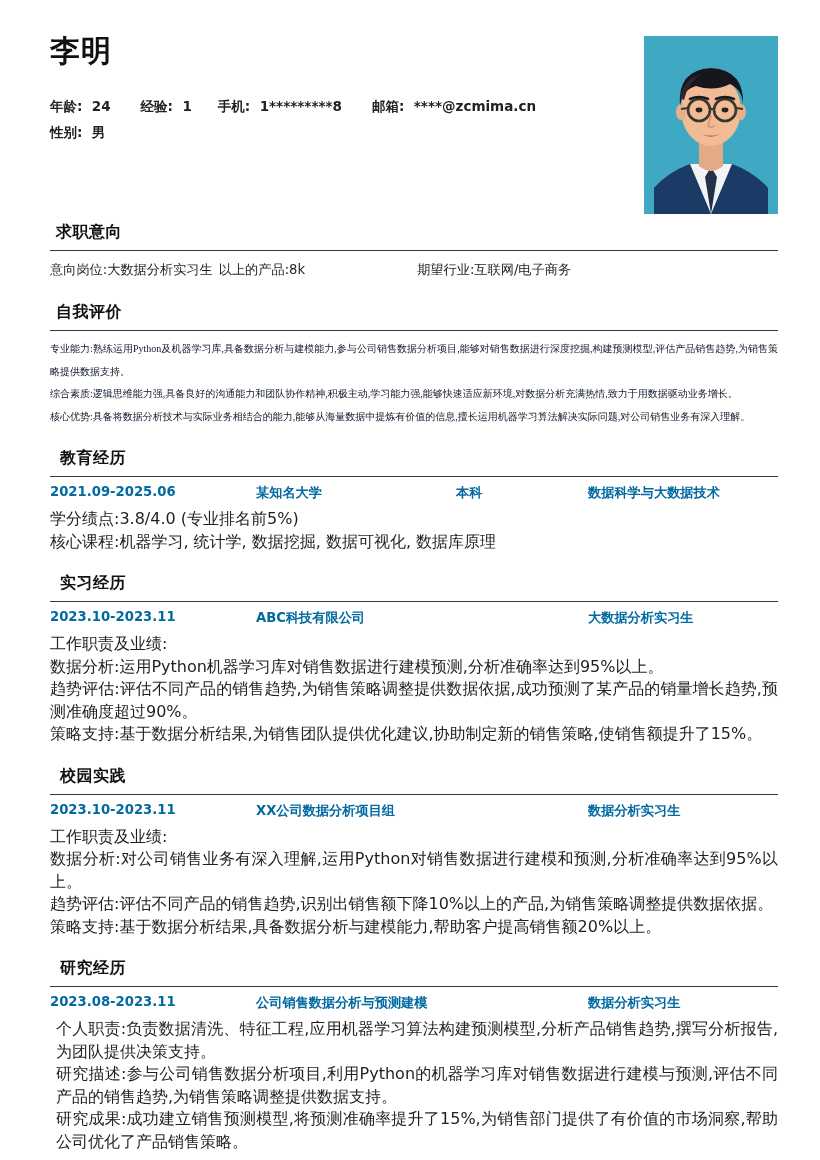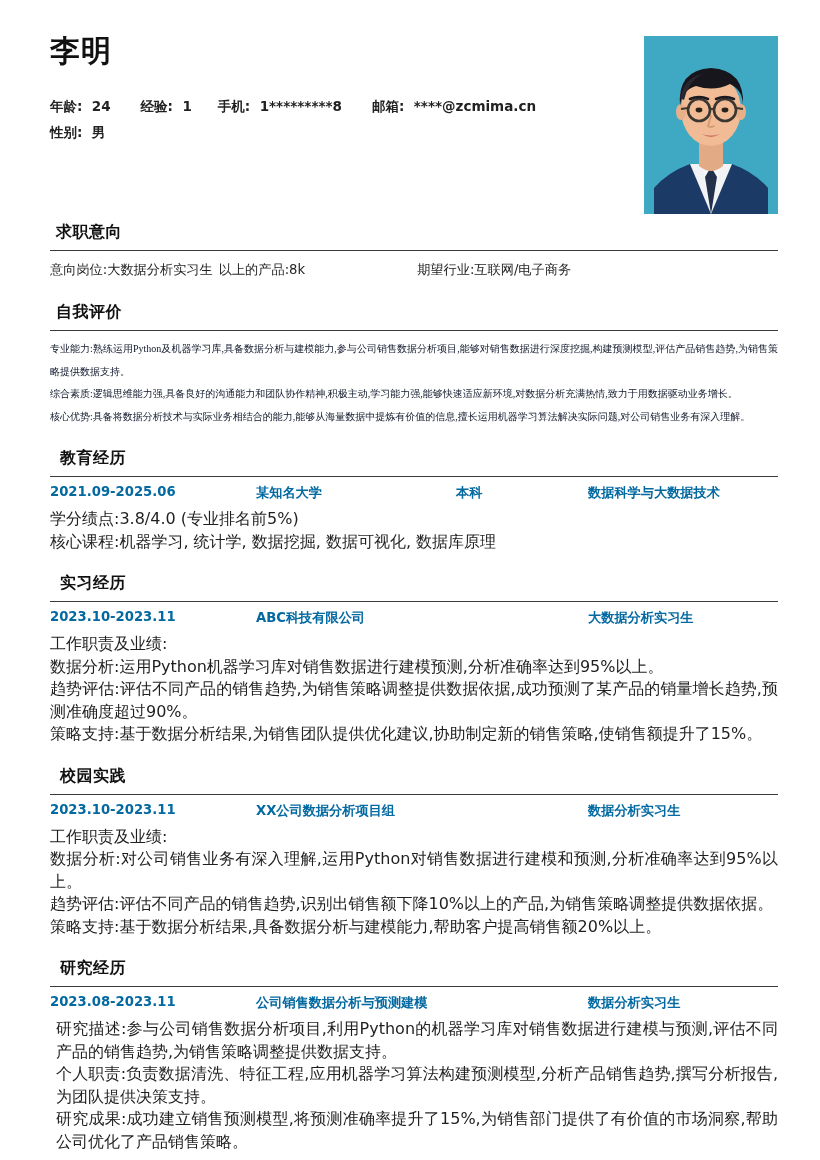--- a/index.html
+++ b/index.html
@@ -262,20 +262,20 @@
   <div class="section sec-research">
     <div class="section-title">研究经历</div>
     <div class="section-rule"></div>
     <div class="entry">
       <div class="entry-meta">
         <span class="m-date">2023.08-2023.11</span>
         <span class="m-org">公司销售数据分析与预测建模</span>
         <span class="m-role">数据分析实习生</span>
       </div>
       <div class="entry-body indent">
+        <p>个人职责:负责数据清洗、特征工程,应用机器学习算法构建预测模型,分析产品销售趋势,撰写分析报告,为团队提供决策支持。</p>
         <p>研究描述:参与公司销售数据分析项目,利用Python的机器学习库对销售数据进行建模与预测,评估不同产品的销售趋势,为销售策略调整提供数据支持。</p>
-        <p>个人职责:负责数据清洗、特征工程,应用机器学习算法构建预测模型,分析产品销售趋势,撰写分析报告,为团队提供决策支持。</p>
         <p>研究成果:成功建立销售预测模型,将预测准确率提升了15%,为销售部门提供了有价值的市场洞察,帮助公司优化了产品销售策略。</p>
       </div>
     </div>
   </div>
 
 </div>
 
 </body></html>

